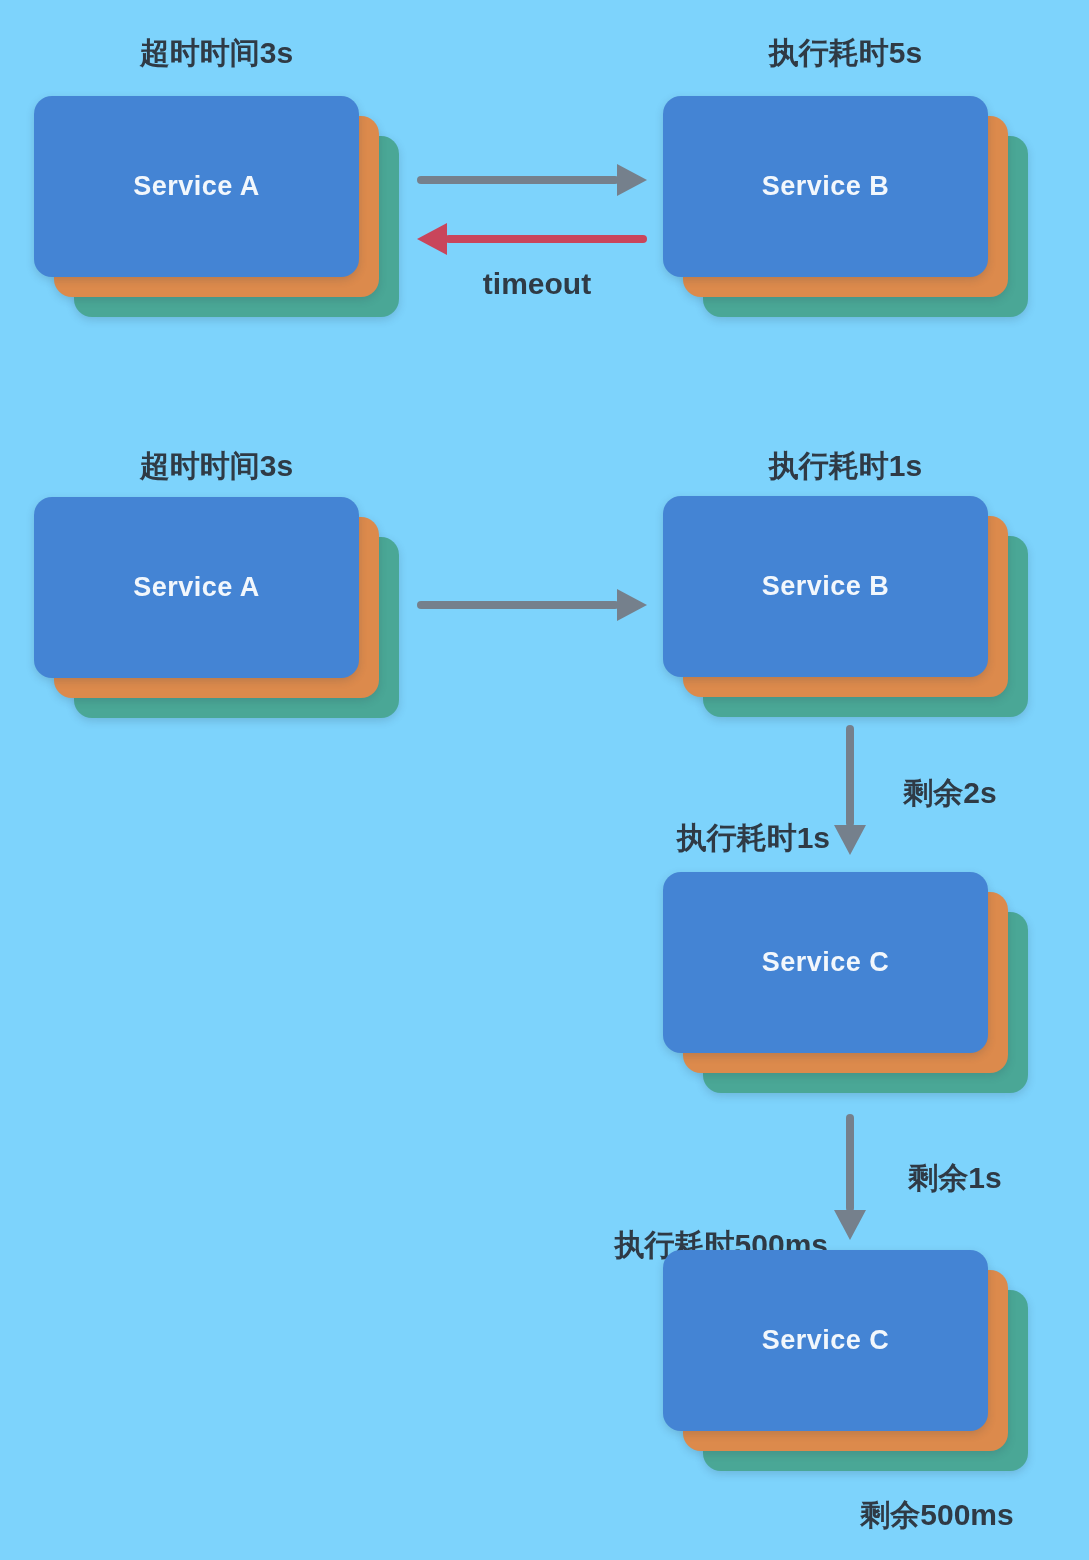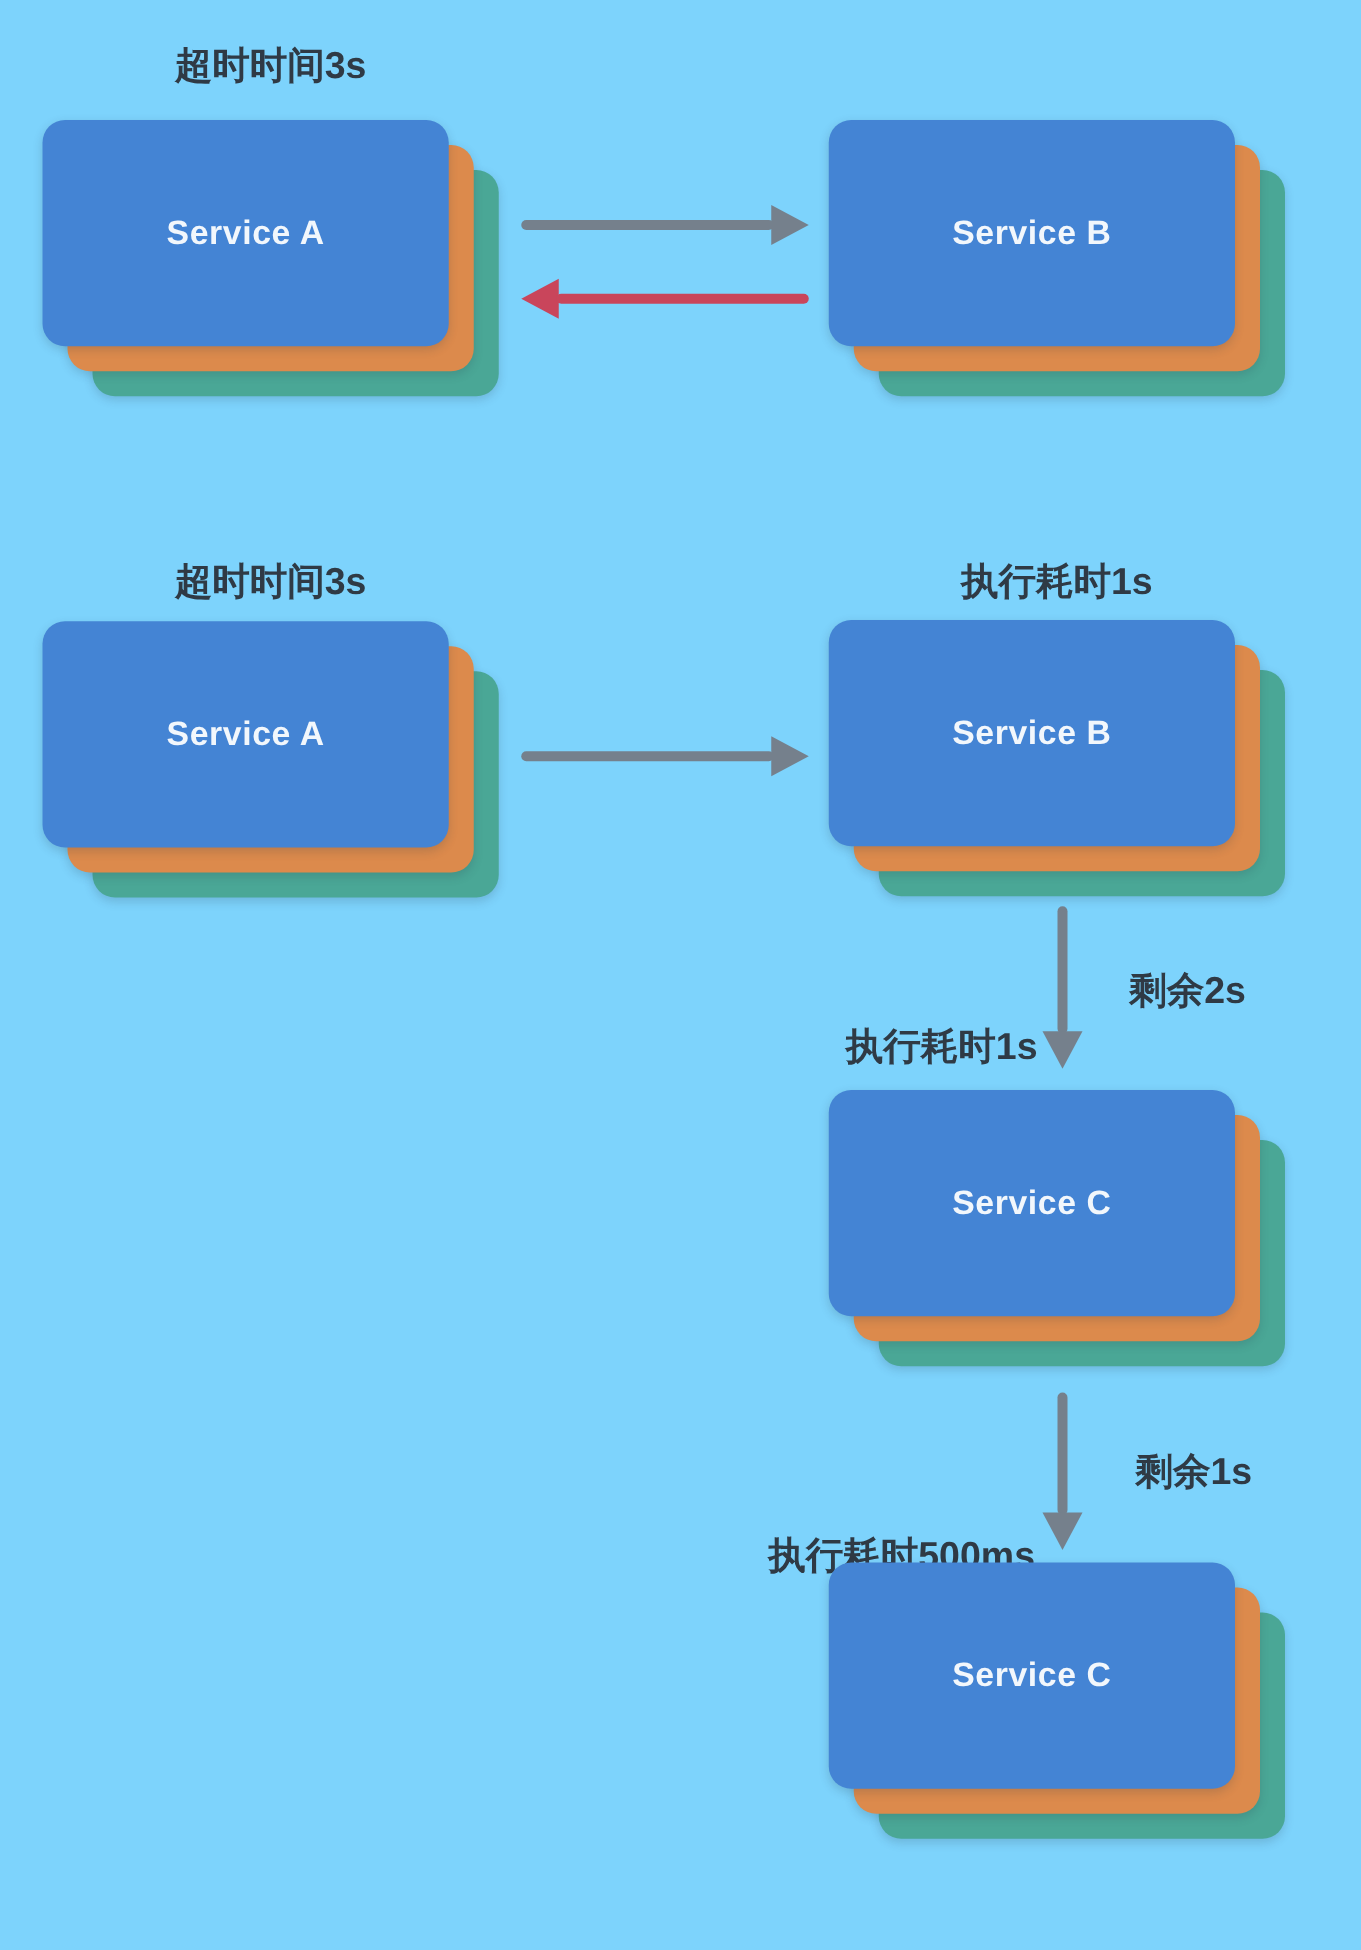--- a/index.html
+++ b/index.html
@@ -82,20 +82,21 @@
     border-top: 30px solid #75808c;
   }
 </style>
 </head>
 <body>
 
 <div class="canvas">
 
   <div class="caption center" style="left:34px; top:33px; width:365px;">超时时间3s</div>
 
+  <div class="caption center" style="left:663px; top:33px; width:365px;">执行耗时5s</div>
 
   <div class="node" style="left:34px; top:96px;">
     <div class="layer back"></div>
     <div class="layer mid"></div>
     <div class="card">
       <span>Service A</span>
     </div>
   </div>
 
   <div class="node" style="left:663px; top:96px;">
@@ -109,20 +110,21 @@
   <div>
     <div class="line-h" style="left:417px; top:176px; width:202px;"></div>
     <div class="head-right" style="left:617px; top:164px;"></div>
   </div>
 
   <div>
     <div class="head-left" style="left:417px; top:223px;"></div>
     <div class="line-h red" style="left:445px; top:235px; width:202px;"></div>
   </div>
 
+  <div class="caption center" style="left:437px; top:264px; width:200px;">timeout</div>
 
   <div class="caption center" style="left:34px; top:446px; width:365px;">超时时间3s</div>
 
   <div class="caption center" style="left:663px; top:446px; width:365px;">执行耗时1s</div>
 
   <div class="node" style="left:34px; top:497px;">
     <div class="layer back"></div>
     <div class="layer mid"></div>
     <div class="card">
       <span>Service A</span>
@@ -169,14 +171,15 @@
   <div class="caption right" style="left:528px; top:1181px; width:300px;margin-top:44px;">执行耗时500ms</div>
 
   <div class="node" style="left:663px; top:1250px;">
     <div class="layer back"></div>
     <div class="layer mid"></div>
     <div class="card">
       <span>Service C</span>
     </div>
   </div>
 
+  <div class="caption center" style="left:787px; top:1495px; width:300px;">剩余500ms</div>
 
 </div>
 
 </body></html>

